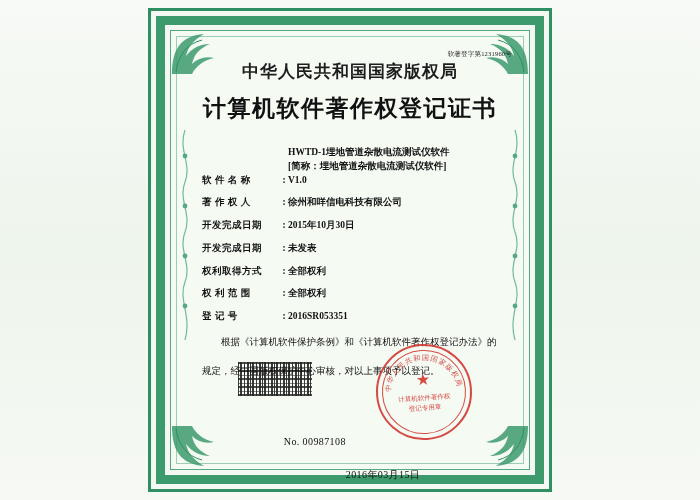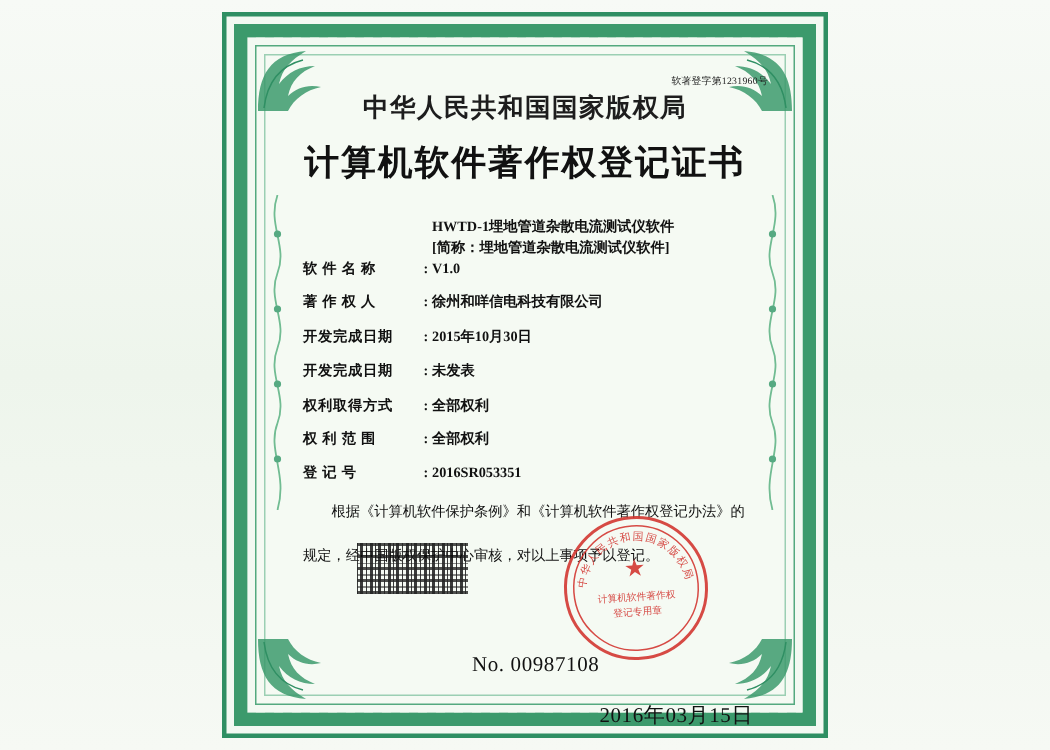--- a/index.html
+++ b/index.html
@@ -238,22 +238,22 @@
     line-height: 1.5;
     font-family: "DejaVu Serif", "Liberation Serif", serif;
   }
 
   .footer {
     position: absolute;
     left: 16px;
     right: 12px;
     top: 392px;
     display: flex;
-    justify-content: flex-end;
-    font-size: 14px;
+    justify-content: center;
+    font-size: 10px;
     color: #111;
   }
   .footer .no {
     letter-spacing: 0.4px;
   }
   .footer .date {
     letter-spacing: 0.4px;
     margin-top: 32px;
   }
 </style>

